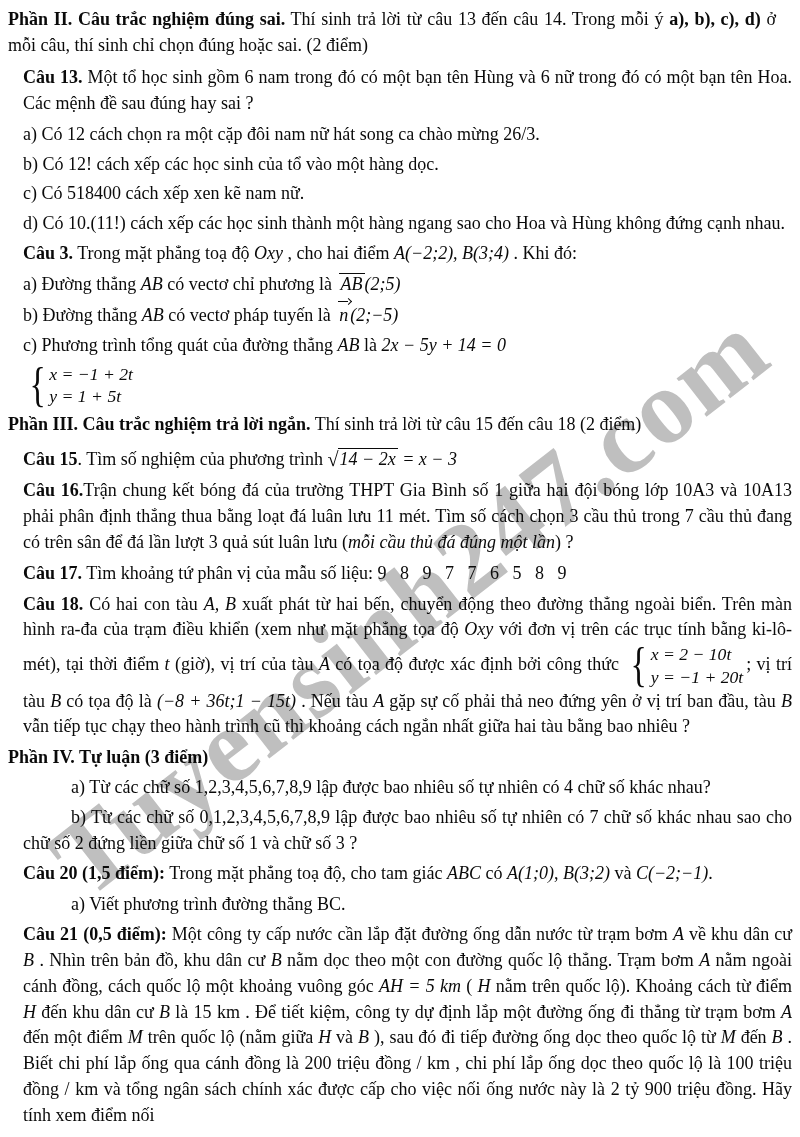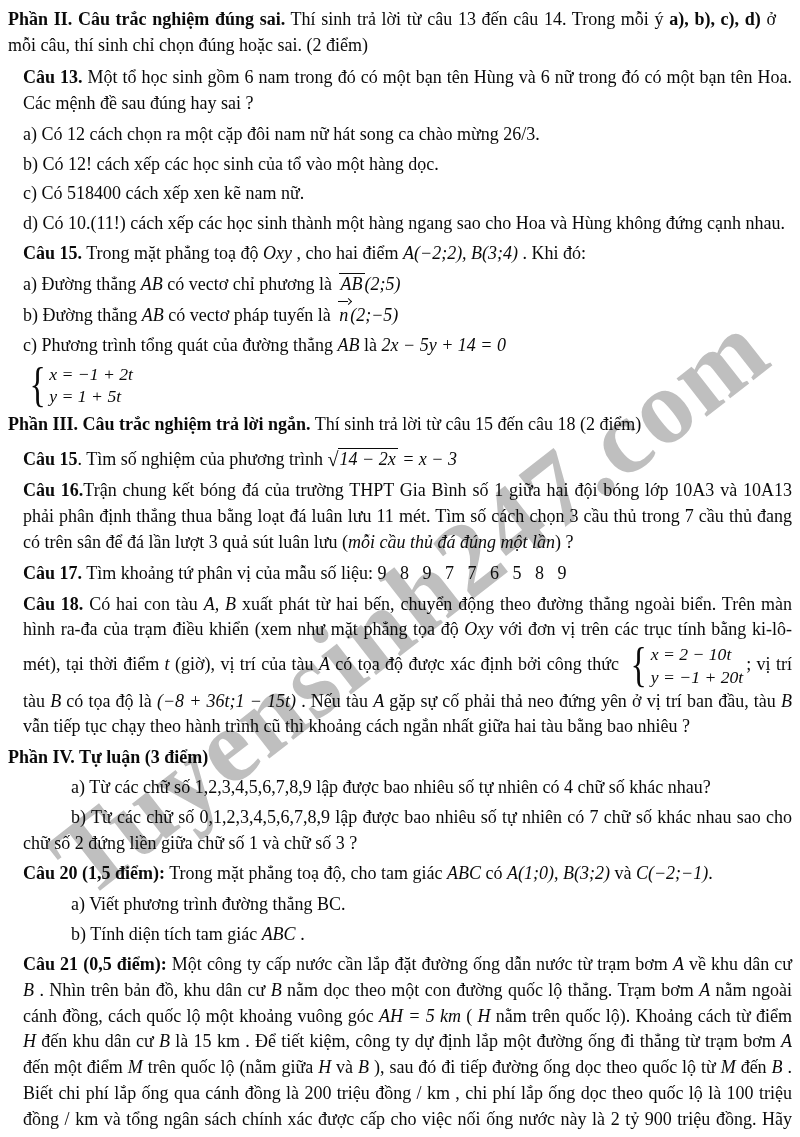--- a/index.html
+++ b/index.html
@@ -65,21 +65,21 @@
   <div class="content">
 
     <p class="heading"><span class="b">Phần II. Câu trắc nghiệm đúng sai.</span><span> Thí sinh trả lời từ câu 13 đến câu 14. Trong mỗi ý </span><span class="b">a), b), c), d)</span><span> ở mỗi câu, thí sinh chỉ chọn đúng hoặc sai. (2 điểm)</span></p>
 
     <p><span class="b">Câu 13.</span><span> Một tổ học sinh gồm 6 nam trong đó có một bạn tên Hùng và 6 nữ trong đó có một bạn tên Hoa. Các mệnh đề sau đúng hay sai ?</span></p>
     <p class="tight"><span>a) Có 12 cách chọn ra một cặp đôi nam nữ hát song ca chào mừng 26/3.</span></p>
     <p class="tight"><span>b) Có 12! cách xếp các học sinh của tổ vào một hàng dọc.</span></p>
     <p class="tight"><span>c) Có 518400 cách xếp xen kẽ nam nữ.</span></p>
     <p class="tight"><span>d) Có 10.(11!) cách xếp các học sinh thành một hàng ngang sao cho Hoa và Hùng không đứng cạnh nhau.</span></p>
 
-    <p><span class="b">Câu 15.</span><span> Trong mặt phẳng toạ độ </span><span class="i">Oxy</span><span> , cho hai điểm </span><span class="m">A(−2;2), B(3;4)</span><span> . Khi đó:</span></p>
+    <p><span class="b">Câu 3.</span><span> Trong mặt phẳng toạ độ </span><span class="i">Oxy</span><span> , cho hai điểm </span><span class="m">A(−2;2), B(3;4)</span><span> . Khi đó:</span></p>
     <p class="tight"><span>a) Đường thẳng </span><span class="i">AB</span><span> có vectơ chỉ phương là </span><span class="ovl">AB</span><span class="m">(2;5)</span></p>
     <p class="tight"><span>b) Đường thẳng </span><span class="i">AB</span><span> có vectơ pháp tuyến là </span><span class="vec">n</span><span class="m">(2;−5)</span></p>
     <p class="tight"><span>c) Phương trình tổng quát của đường thẳng </span><span class="i">AB</span><span> là </span><span class="m">2x − 5y + 14 = 0</span></p>
     <p class="tight">
       <span class="sys">
           <span class="sys-brace">{</span>
           <span class="sys-eqs">
             <span>x = −1 + 2t</span>
             <span>y = 1 + 5t</span>
           </span>
@@ -102,18 +102,17 @@
         </span><span><span>; vị trí tàu </span><span class="i">B</span><span> có tọa độ là </span><span class="m">(−8 + 36t;1 − 15t)</span><span> . Nếu tàu </span><span class="i">A</span><span> gặp sự cố phải thả neo đứng yên ở vị trí ban đầu, tàu </span><span class="i">B</span><span> vẫn tiếp tục chạy theo hành trình cũ thì khoảng cách ngắn nhất giữa hai tàu bằng bao nhiêu ?</span></span>
     </p>
 
     <p class="heading tight"><span class="b">Phần IV. Tự luận (3 điểm)</span></p>
 
     <p class="tight indent-first"><span>a) Từ các chữ số 1,2,3,4,5,6,7,8,9 lập được bao nhiêu số tự nhiên có 4 chữ số khác nhau?</span></p>
     <p class="tight indent-first"><span>b) Từ các chữ số 0,1,2,3,4,5,6,7,8,9 lập được bao nhiêu số tự nhiên có 7 chữ số khác nhau sao cho chữ số 2 đứng liền giữa chữ số 1 và chữ số 3 ?</span></p>
 
     <p><span class="b">Câu 20 (1,5 điểm):</span><span> Trong mặt phẳng toạ độ, cho tam giác </span><span class="i">ABC</span><span> có </span><span class="m">A(1;0)</span><span>, </span><span class="m">B(3;2)</span><span> và </span><span class="m">C(−2;−1)</span><span>.</span></p>
     <p class="tight indent-block"><span>a) Viết phương trình đường thẳng BC.</span></p>
-    <p class="tight indent-block"><span>b) Tính diện tích tam giác </span><span class="i">ABC</span><span> .</span></p>
 
     <p><span class="b">Câu 21 (0,5 điểm):</span><span> Một công ty cấp nước cần lắp đặt đường ống dẫn nước từ trạm bơm </span><span class="i">A</span><span> về khu dân cư </span><span class="i">B</span><span> . Nhìn trên bản đồ, khu dân cư </span><span class="i">B</span><span> nằm dọc theo một con đường quốc lộ thẳng. Trạm bơm </span><span class="i">A</span><span> nằm ngoài cánh đồng, cách quốc lộ một khoảng vuông góc </span><span class="m">AH = 5 km</span><span> ( </span><span class="i">H</span><span> nằm trên quốc lộ). Khoảng cách từ điểm </span><span class="i">H</span><span> đến khu dân cư </span><span class="i">B</span><span> là 15 km . Để tiết kiệm, công ty dự định lắp một đường ống đi thẳng từ trạm bơm </span><span class="i">A</span><span> đến một điểm </span><span class="i">M</span><span> trên quốc lộ (nằm giữa </span><span class="i">H</span><span> và </span><span class="i">B</span><span> ), sau đó đi tiếp đường ống dọc theo quốc lộ từ </span><span class="i">M</span><span> đến </span><span class="i">B</span><span> . Biết chi phí lắp ống qua cánh đồng là 200 triệu đồng / km , chi phí lắp ống dọc theo quốc lộ là 100 triệu đồng / km và tổng ngân sách chính xác được cấp cho việc nối ống nước này là 2 tỷ 900 triệu đồng. Hãy tính xem điểm nối </span></p>
 
   </div>
 </div>
 
 </body></html>

